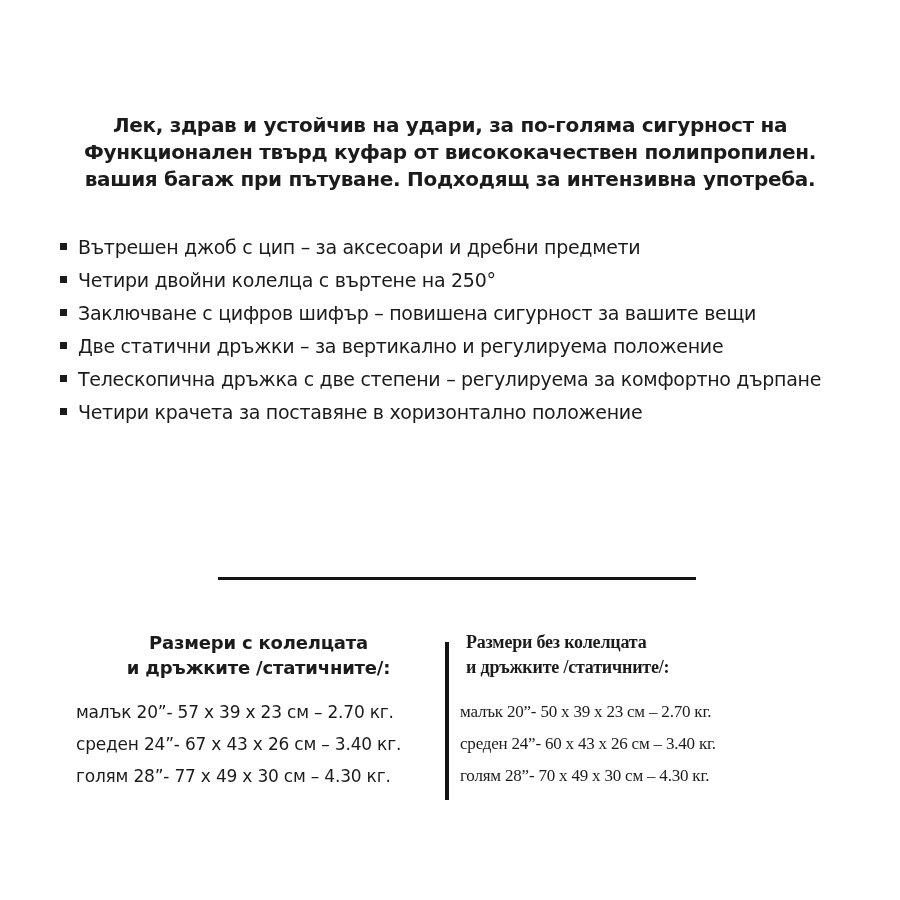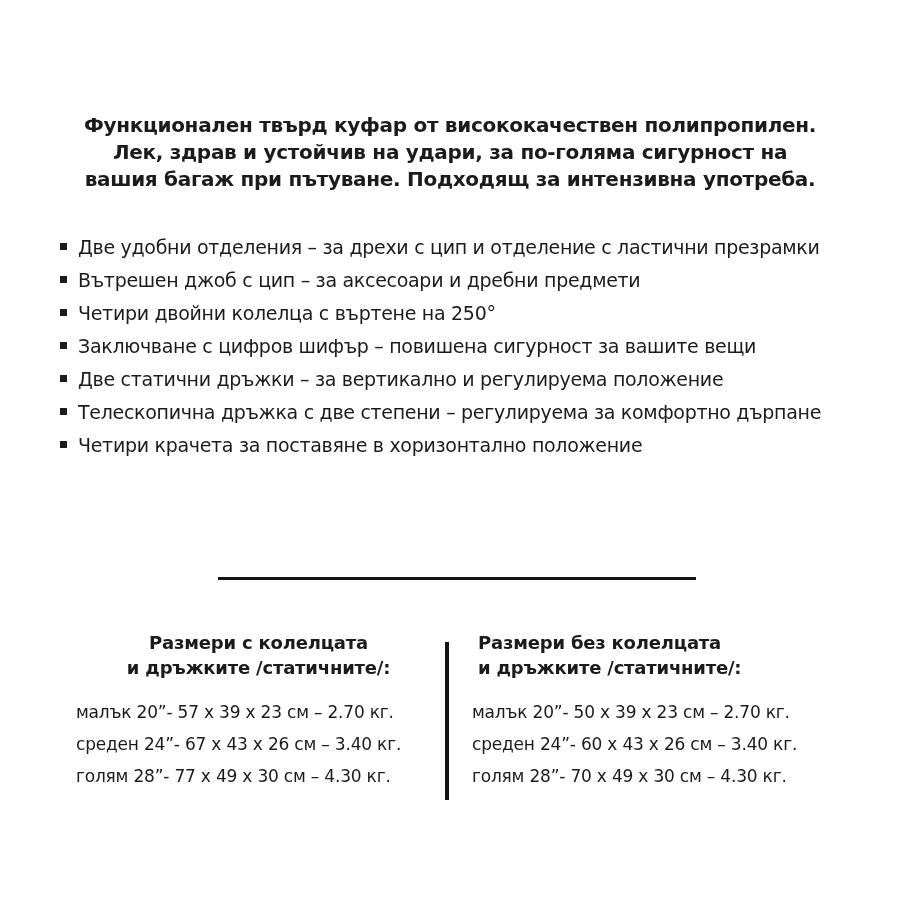--- a/index.html
+++ b/index.html
@@ -75,22 +75,23 @@
   }
   .size-col {
     position: absolute;
     top: 0;
   }
   .size-col.left {
     left: 76px;
     width: 365px;
   }
   .size-col.right {
-    left: 472px;
+    left: 460px;
     width: 390px;
+    font-family: Liberation Serif, serif;
   }
   .size-col .col-header {
     font-weight: bold;
     font-size: 18px;
     line-height: 25px;
     letter-spacing: -0.2px;
   }
   .size-col.left .col-header { text-align: center; }
   .size-col.right .col-header { text-align: left; padding-left: 6px; }
   .size-col .rows {
@@ -110,30 +111,26 @@
     height: 158px;
     background: #141414;
   }
 </style>
 </head>
 <body>
 
 <div class="page">
 
   <div class="intro">
+    <div>Лек, здрав и устойчив на удари, за по-голяма сигурност на</div>
     <div>Функционален твърд куфар от висококачествен полипропилен.</div>
-    <div>Лек, здрав и устойчив на удари, за по-голяма сигурност на</div>
     <div>вашия багаж при пътуване. Подходящ за интензивна употреба.</div>
   </div>
 
   <ul class="features">
-    <li>
-      <span class="bullet-square"></span>
-      <span>Две удобни отделения – за дрехи с цип и отделение с ластични презрамки</span>
-    </li>
     <li>
       <span class="bullet-square"></span>
       <span>Вътрешен джоб с цип – за аксесоари и дребни предмети</span>
     </li>
     <li>
       <span class="bullet-square"></span>
       <span>Четири двойни колелца с въртене на 250°</span>
     </li>
     <li>
       <span class="bullet-square"></span>

